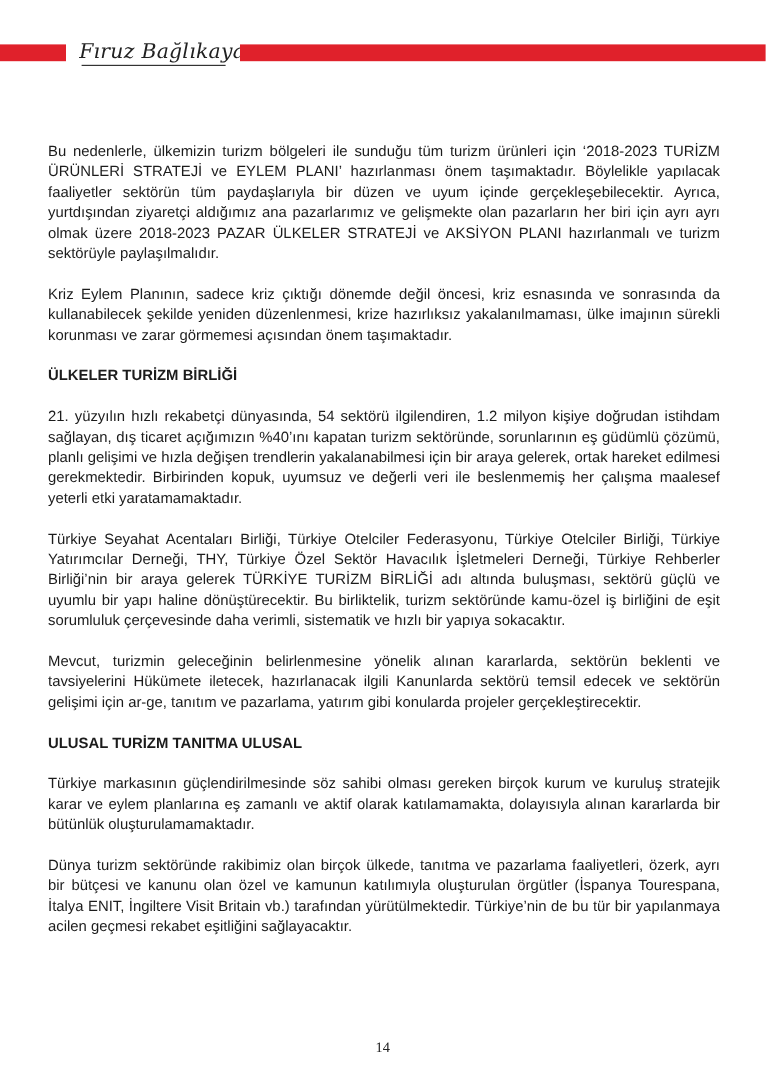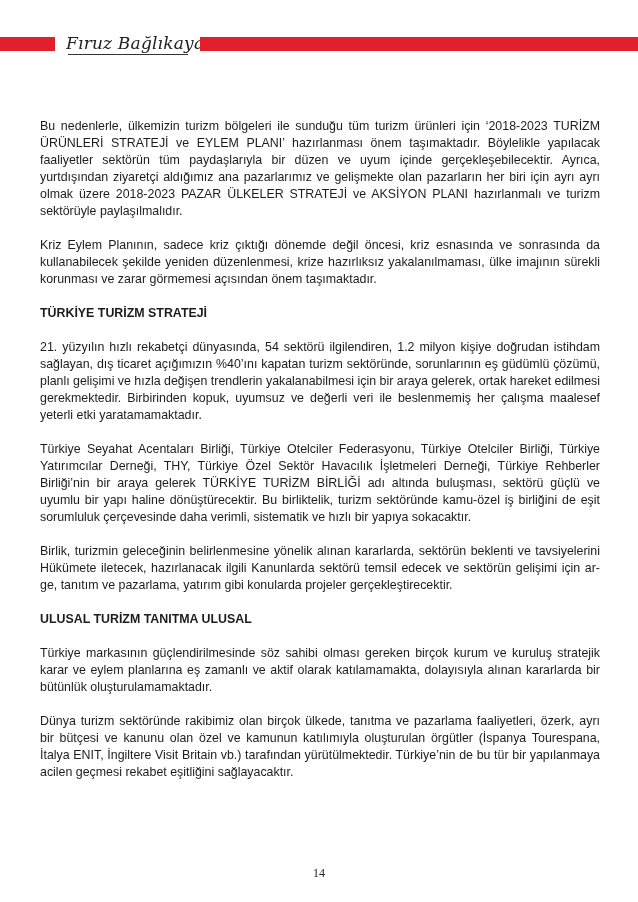--- a/index.html
+++ b/index.html
@@ -36,23 +36,23 @@
     <span>Fıruz Bağlıkaya</span>
     <span class="underline"></span>
   </div>
   <div class="bar-right"></div>
 </div>
 
 <div class="content">
   <p>Bu nedenlerle, ülkemizin turizm bölgeleri ile sunduğu tüm turizm ürünleri için ‘2018-2023 TURİZM ÜRÜNLERİ STRATEJİ ve EYLEM PLANI’ hazırlanması önem taşımaktadır. Böylelikle yapılacak faaliyetler sektörün tüm paydaşlarıyla bir düzen ve uyum içinde gerçekleşebilecektir. Ayrıca, yurtdışından ziyaretçi aldığımız ana pazarlarımız ve gelişmekte olan pazarların her biri için ayrı ayrı olmak üzere 2018-2023 PAZAR ÜLKELER STRATEJİ ve AKSİYON PLANI hazırlanmalı ve turizm sektörüyle paylaşılmalıdır.</p>
   <p>Kriz Eylem Planının, sadece kriz çıktığı dönemde değil öncesi, kriz esnasında ve sonrasında da kullanabilecek şekilde yeniden düzenlenmesi, krize hazırlıksız yakalanılmaması, ülke imajının sürekli korunması ve zarar görmemesi açısından önem taşımaktadır.</p>
 
-  <h2>TÜRKİYE TURİZM STRATEJİ</h2>
+  <h2>ÜLKELER TURİZM BİRLİĞİ</h2>
   <p>21. yüzyılın hızlı rekabetçi dünyasında, 54 sektörü ilgilendiren, 1.2 milyon kişiye doğrudan istihdam sağlayan, dış ticaret açığımızın %40’ını kapatan turizm sektöründe, sorunlarının eş güdümlü çözümü, planlı gelişimi ve hızla değişen trendlerin yakalanabilmesi için bir araya gelerek, ortak hareket edilmesi gerekmektedir. Birbirinden kopuk, uyumsuz ve değerli veri ile beslenmemiş her çalışma maalesef yeterli etki yaratamamaktadır.</p>
   <p>Türkiye Seyahat Acentaları Birliği, Türkiye Otelciler Federasyonu, Türkiye Otelciler Birliği, Türkiye Yatırımcılar Derneği, THY, Türkiye Özel Sektör Havacılık İşletmeleri Derneği, Türkiye Rehberler Birliği’nin bir araya gelerek TÜRKİYE TURİZM BİRLİĞİ adı altında buluşması, sektörü güçlü ve uyumlu bir yapı haline dönüştürecektir.  Bu birliktelik, turizm sektöründe kamu-özel iş birliğini de eşit sorumluluk çerçevesinde daha verimli, sistematik ve hızlı bir yapıya sokacaktır.</p>
-  <p>Birlik, turizmin geleceğinin belirlenmesine yönelik alınan kararlarda, sektörün beklenti ve tavsiyelerini Hükümete iletecek, hazırlanacak ilgili Kanunlarda sektörü temsil edecek ve sektörün gelişimi için ar-ge, tanıtım ve pazarlama, yatırım gibi konularda projeler gerçekleştirecektir.</p>
+  <p>Mevcut, turizmin geleceğinin belirlenmesine yönelik alınan kararlarda, sektörün beklenti ve tavsiyelerini Hükümete iletecek, hazırlanacak ilgili Kanunlarda sektörü temsil edecek ve sektörün gelişimi için ar-ge, tanıtım ve pazarlama, yatırım gibi konularda projeler gerçekleştirecektir.</p>
 
   <h2>ULUSAL TURİZM TANITMA ULUSAL</h2>
   <p>Türkiye markasının güçlendirilmesinde söz sahibi olması gereken birçok kurum ve kuruluş stratejik karar ve eylem planlarına eş zamanlı ve aktif olarak katılamamakta, dolayısıyla alınan kararlarda bir bütünlük oluşturulamamaktadır.</p>
   <p>Dünya turizm sektöründe rakibimiz olan birçok ülkede, tanıtma ve pazarlama faaliyetleri, özerk, ayrı bir bütçesi ve kanunu olan özel ve kamunun katılımıyla oluşturulan örgütler (İspanya Tourespana, İtalya ENIT, İngiltere Visit Britain vb.) tarafından yürütülmektedir. Türkiye’nin de bu tür bir yapılanmaya acilen geçmesi rekabet eşitliğini sağlayacaktır.</p>
 </div>
 
 <div class="page-number">14</div>
 
 </body></html>

